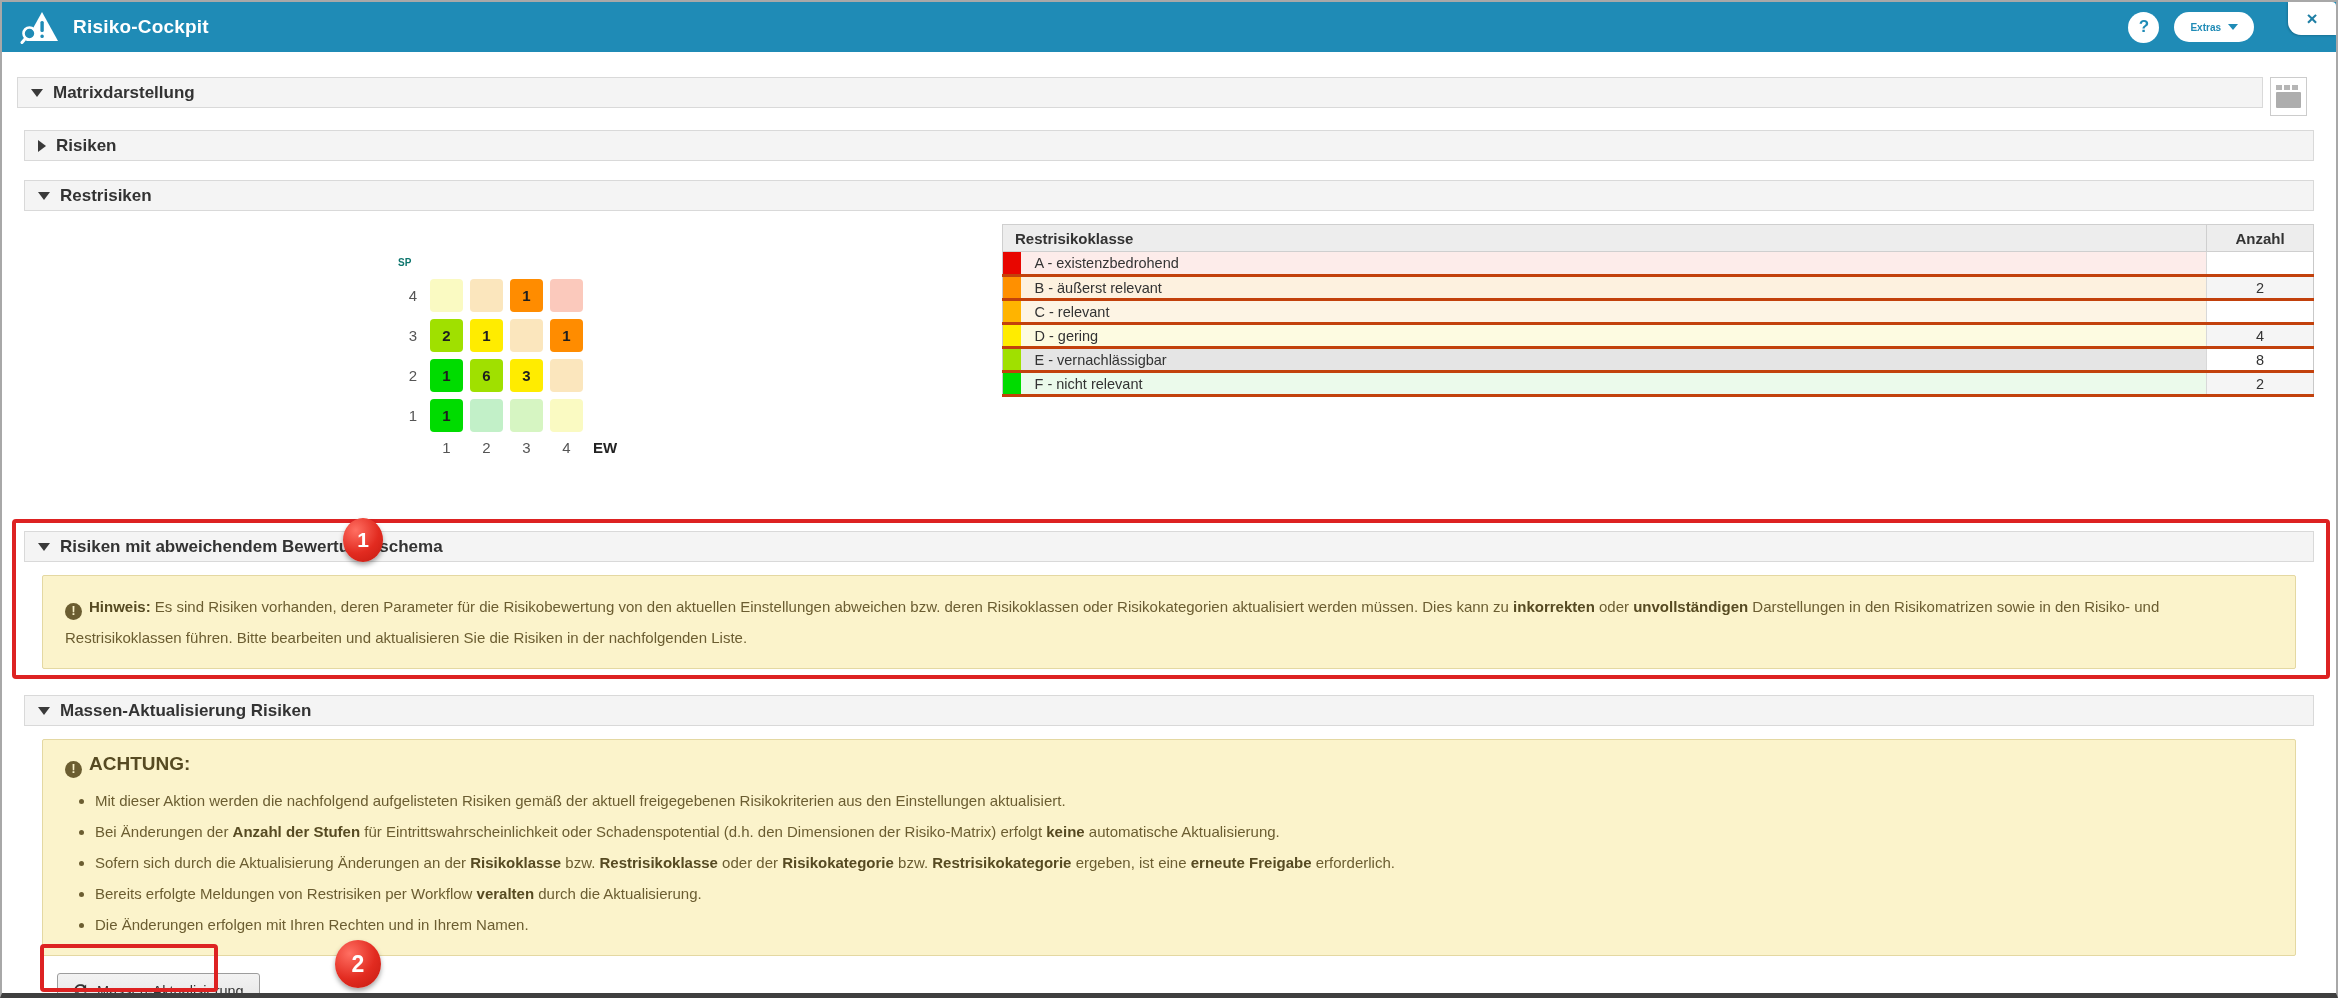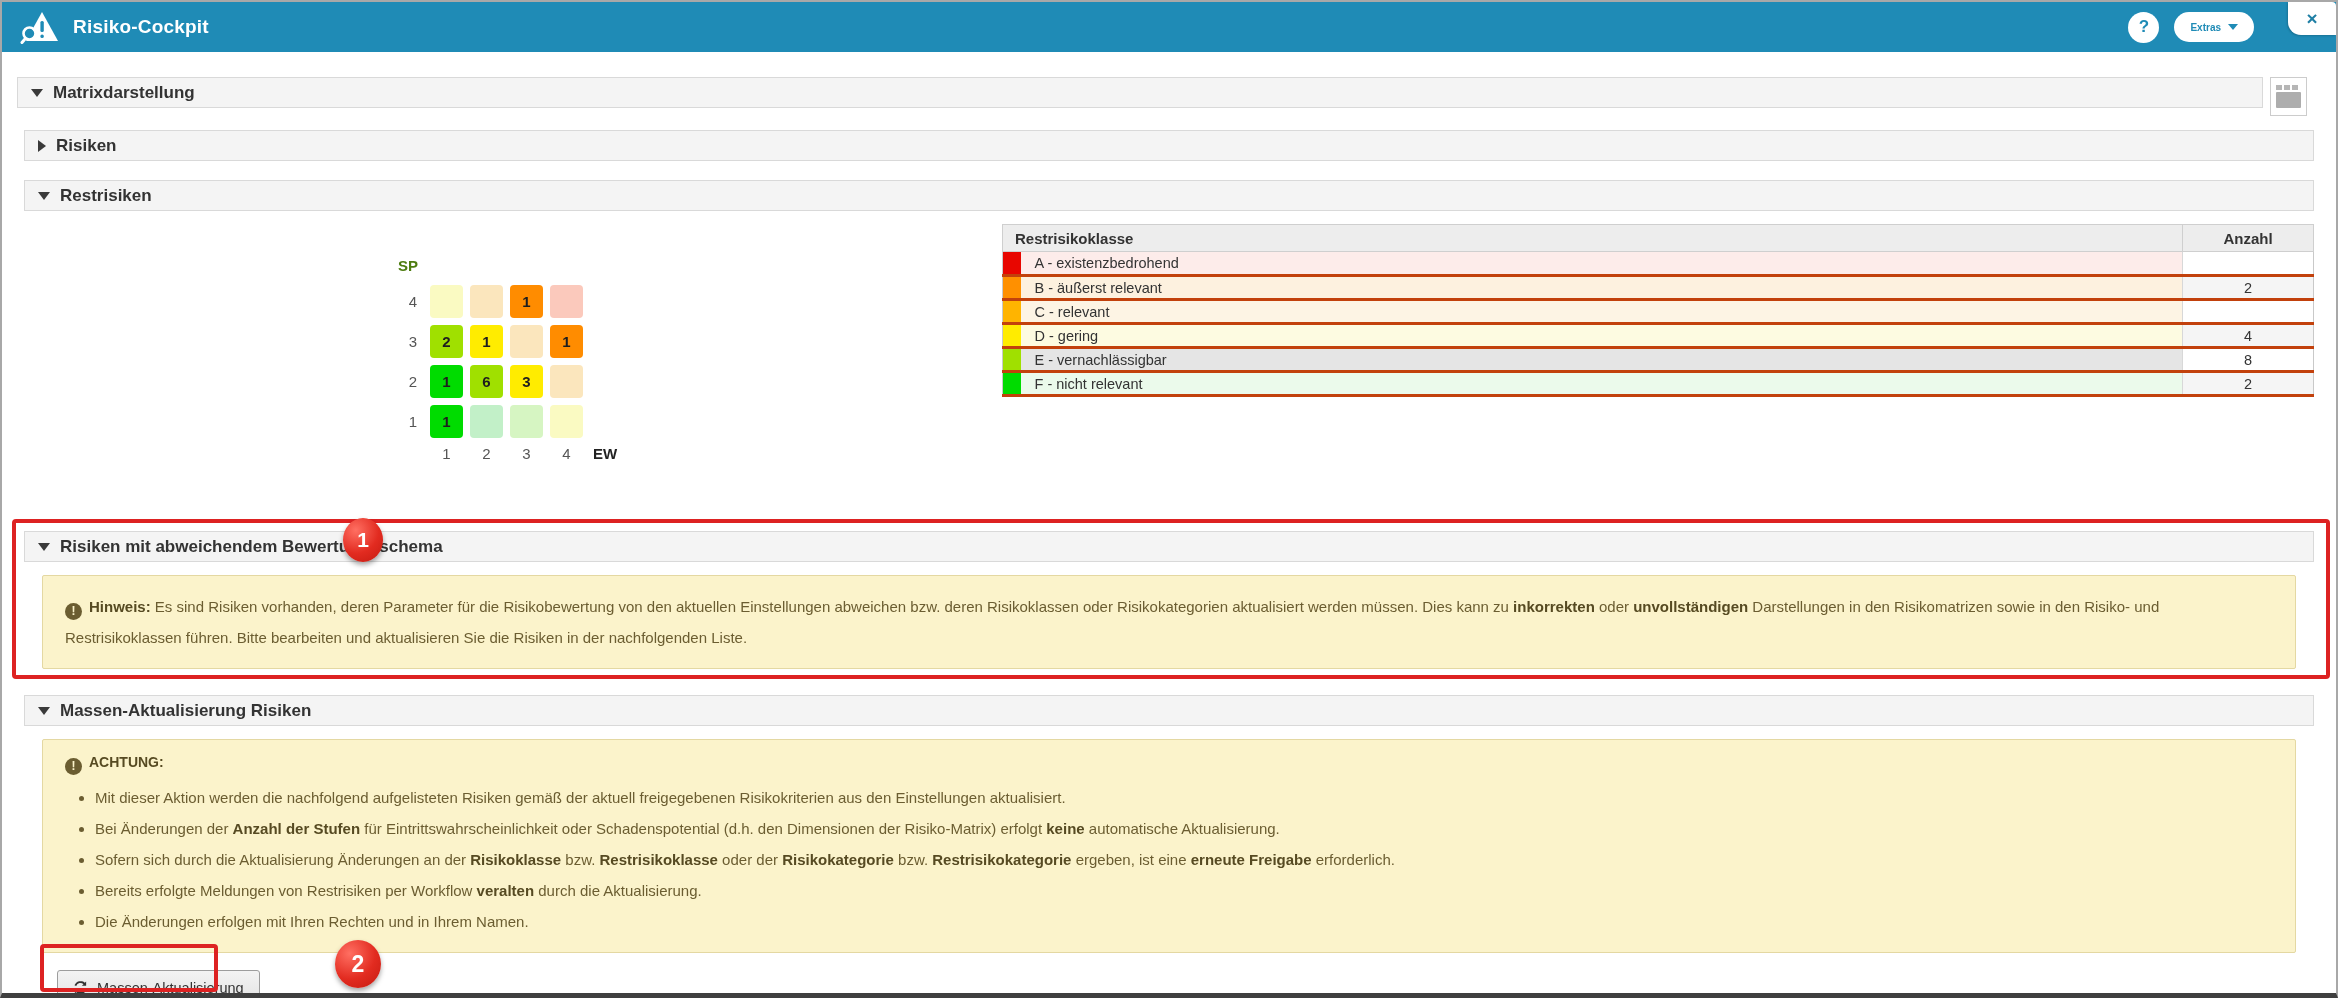--- a/index.html
+++ b/index.html
@@ -57,36 +57,36 @@
     position:absolute; right:14px; top:0; width:37px; height:39px;
     background:#fff; border:1px solid #ccc; display:flex; align-items:center; justify-content:center;
     cursor:pointer;
   }
   .inner { margin: 0 7px; }
   .risiken-bar { margin-top:22px; }
   .restr-bar { margin-top:19px; }
   
   .restr-content { display:flex; align-items:flex-start; margin-top:13px; min-height:251px; }
   .matrix-block { margin-left:374px; margin-top:33px; }
-  .sp-label { font-weight:bold; font-size:15px; color:#4d7c0f; margin-bottom:11px; }
+  .sp-label { font-weight:bold; font-size:10px; color:#0f766e; margin-bottom:11px; }
   .m-row { display:flex; align-items:center; margin-bottom:7px; }
   .m-ytick { width:19px; text-align:right; margin-right:13px; font-size:15px; color:#555; }
   .m-cell {
     width:33px; height:33px; border-radius:4px; margin-right:7px;
     display:flex; align-items:center; justify-content:center;
     font-weight:bold; font-size:15px; color:#1e1e1e;
   }
   .m-xrow { display:flex; align-items:center; margin-top:5px; padding-left:32px; }
   .m-xtick { width:33px; margin-right:7px; text-align:center; font-size:15px; color:#555; }
   .ew-label { font-weight:bold; font-size:15px; color:#222; margin-left:3px; }
   
   .rrk-table { margin-left:auto; width:1312px; border-collapse:collapse; font-size:14.5px; color:#333; border:1px solid #c9c9c9; }
   .rrk-table th { background:#ededed; border:1px solid #cfcfcf; height:27px; font-size:15px; }
   .rrk-table th.lbl { text-align:left; padding-left:12px; }
-  .rrk-table th.cnt { width:131px; text-align:center;margin-top:30px; }
+  .rrk-table th.cnt { width:107px; text-align:center;margin-top:30px; }
   .rrk-table td { height:24px; border-bottom:3px solid #c2410c; }
   .rrk-table td.stripe { width:18px; padding:0; }
   .rrk-table td.lbl { padding-left:14px; }
   .rrk-table td.cnt { text-align:center; border-left:1px solid #d8d8d8; background:#fff; }
   .rrk-table tr:nth-child(even) td.cnt { background:#f5f5f5; }
   
   .sect3-bar { margin-top:56px; }
   .note-box {
     margin:13px 18px 0; background:#fbf3cb; border:1px solid #e4d8a2; border-radius:2px;
     padding:15px 22px; font-size:15px; color:#6b5d31; line-height:31px;
@@ -96,21 +96,21 @@
     display:inline-flex; width:17px; height:17px; border-radius:50%;
     background:#6b5d31; color:#fbf3cb; font-weight:bold; font-size:12px;
     align-items:center; justify-content:center; vertical-align:-3px; margin-right:7px;
     line-height:17px;
   }
   .sect4-bar { margin-top:26px; }
   .warn-box {
     margin:13px 18px 0; background:#fbf3cb; border:1px solid #e4d8a2; border-radius:2px;
     padding:13px 22px 10px; font-size:15px; color:#6b5d31;
   }
-  .warn-title { font-weight:bold; font-size:14px; color:#564a22; }
+  .warn-title { font-weight:bold; font-size:19px; color:#564a22; }
   .warn-box ul { margin:12px 0 0 0; padding-left:30px; }
   .warn-box li { margin-bottom:9px; line-height:22px; }
   .warn-box b { color:#564a22; }
   
   .btn-row { margin:17px 0 0 33px; }
   .mass-btn {
     height:35px; padding:0 15px; display:inline-flex; align-items:center; gap:9px;
     background:linear-gradient(#f3f3f3,#e3e3e3); border:1px solid #9d9d9d; border-radius:3px;
     font-size:14.5px; color:#333; cursor:pointer; font-family:"Liberation Sans", sans-serif;
   }

